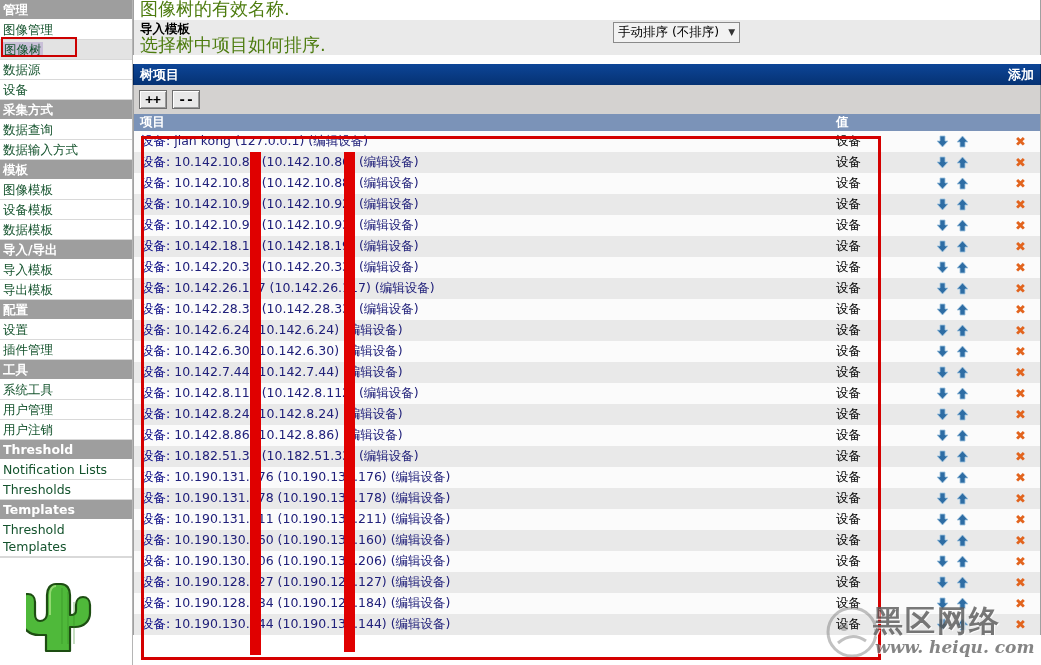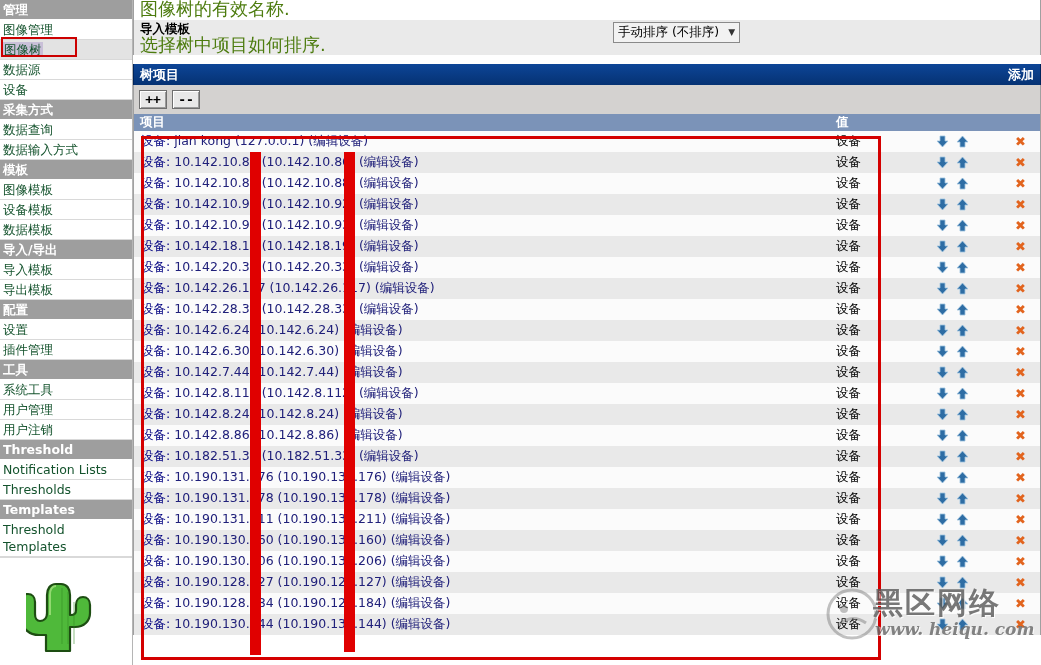--- a/index.html
+++ b/index.html
@@ -276,21 +276,21 @@
     background: #e00000;
     z-index: 21;
     pointer-events: none;
   }
   #redact-a { left: 117px; top: 152px; height: 503px; }
   #redact-b { left: 211px; top: 152px; height: 500px; }
 
   
   #watermark {
     position: absolute;
-    right: 4px; bottom: 18px;
+    right: 4px; bottom: 0;
     z-index: 40;
     pointer-events: none;
     opacity: 0.82;
     width: 206px; height: 66px;
   }
   #wm-text {
     position: absolute;
     left: 42px; top: 2px;
     font-size: 30px;
     font-weight: bold;

